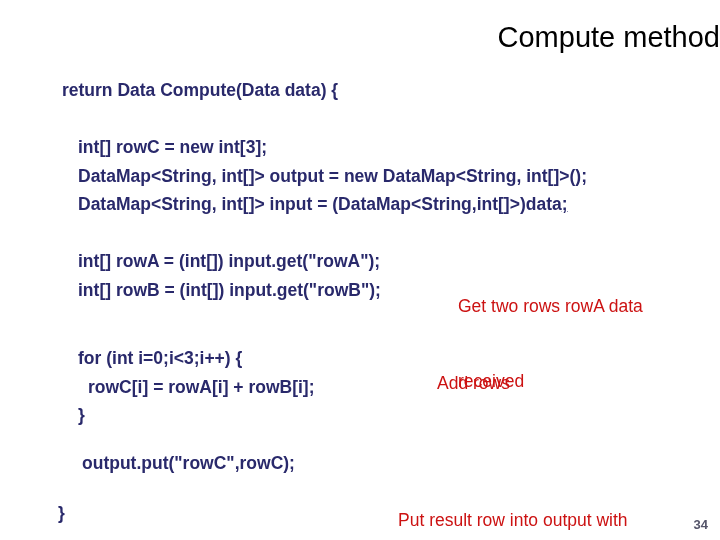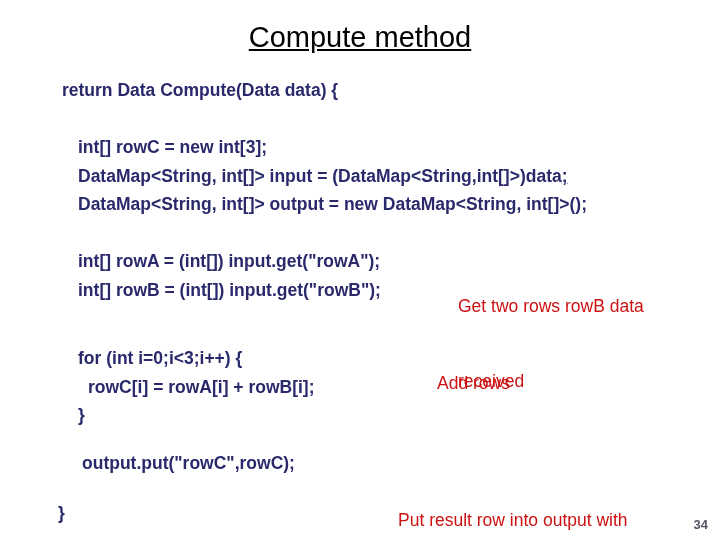--- a/index.html
+++ b/index.html
@@ -9,26 +9,25 @@
     height: 540px;
     background: #ffffff;
     overflow: hidden;
     font-family: "Liberation Sans", sans-serif;
   }
   .slide-title {
     position: absolute;
     top: 21px;
     left: 0;
     width: 100%;
-    text-align: center;
+    text-align: right;
     font-size: 29px;
     font-weight: 400;
     color: #000000;
     letter-spacing: 0px;
-    text-decoration: underline;
   }
   .code-line {
     font-weight: bold;
     font-size: 17.5px;
     line-height: 28.5px;
     color: var(--code-text, #29296b);
     white-space: pre;
   }
   .sig { position: absolute; left: 62px; top: 76px; }
   .block-decls { position: absolute; left: 78px; top: 133px; }
@@ -62,31 +61,31 @@
 <body>
 
 <div class="slide">
 
   <div class="slide-title">Compute method</div>
 
   <div class="code-line sig">return Data Compute(Data data) {</div>
 
   <div class="block-decls">
     <div class="code-line">int[] rowC = new int[3];</div>
+    <div class="code-line">DataMap&lt;String, int[]&gt; output = new DataMap&lt;String, int[]&gt;();</div>
     <div class="code-line"><span>DataMap&lt;String, int[]&gt; input = (DataMap&lt;String,int[]&gt;)data</span><span class="underlined">;</span></div>
-    <div class="code-line">DataMap&lt;String, int[]&gt; output = new DataMap&lt;String, int[]&gt;();</div>
   </div>
 
   <div class="block-get">
     <div class="code-line">int[] rowA = (int[]) input.get("rowA");</div>
     <div class="code-line">int[] rowB = (int[]) input.get("rowB");</div>
   </div>
 
   <div class="annotation ann-get">
-    <div>Get two rows rowB data</div>
+    <div>Get two rows rowA data</div>
     <div>received</div>
   </div>
 
   <div class="block-for">
     <div class="code-line">for (int i=0;i&lt;3;i++) {</div>
     <div class="code-line indent">rowC[i] = rowA[i] + rowB[i];</div>
     <div class="code-line">}</div>
   </div>
 
   <div class="annotation ann-add">Add rows</div>

